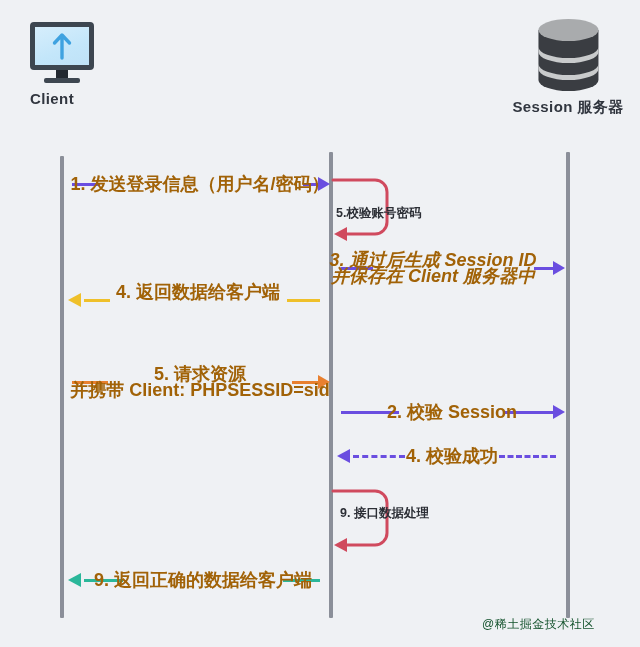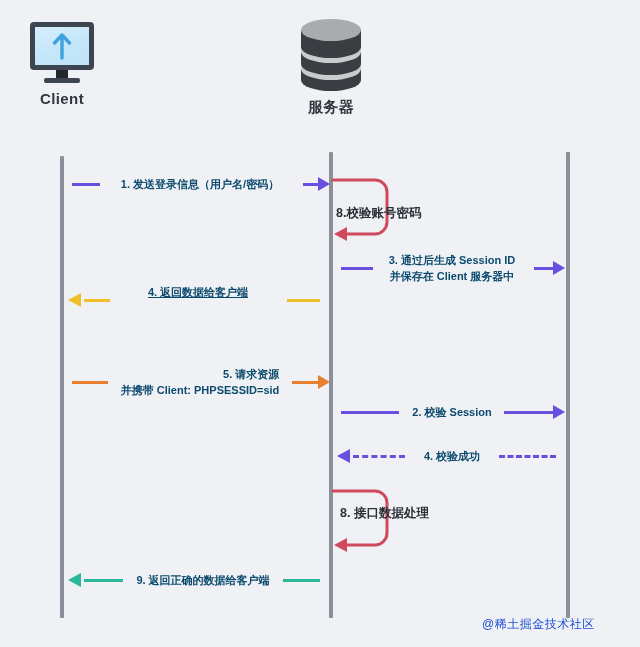--- a/index.html
+++ b/index.html
@@ -16,21 +16,21 @@
   }
   #diagram {
     position: relative;
     width: 640px;
     height: 647px;
   }
 
   
   .participant {
     position: absolute;
-    text-align: center;
+    text-align: left;
     transform: translateX(-50%);
   }
   .participant-label {
     font-size: 15px;
     font-weight: bold;
     color: #31363f;
     letter-spacing: 0.4px;
     white-space: nowrap;
     margin-top: 6px;
   }
@@ -100,23 +100,23 @@
     border-top: 3px dashed #6a4ee0;
     background: none !important;
   }
   .arrowhead {
     position: absolute;
     width: 0; height: 0;
   }
   .msg-text {
     position: absolute;
     text-align: center;
-    font-size: 11px;
+    font-size: 18px;
     font-weight: bold;
-    color: #0c4a6e;
+    color: #a16207;
     line-height: 16px;
     white-space: nowrap;
     transform: translateX(-50%);
   }
   .msg-text .l2 { display: block; }
 
   
   .selfloop {
     position: absolute;
   }
@@ -125,21 +125,21 @@
     font-size: 12.5px;
     font-weight: bold;
     color: #2c2f36;
     white-space: nowrap;
   }
 
   
   .watermark {
     position: absolute;
     font-size: 12px;
-    color: #1d4ed8;
+    color: #14532d;
     letter-spacing: 0.5px;
     white-space: nowrap;
   }
 </style>
 </head>
 <body>
 
 <div id="diagram">
 
   <div class="participant" style="left:62px; top:22px;">
@@ -147,32 +147,32 @@
       <div class="monitor-body"></div>
       <div class="monitor-neck"></div>
       <div class="monitor-base"></div>
       <svg class="monitor-arrow" viewBox="0 0 20 30">
         <path d="M10 28 L10 6 M2.5 13 L10 5 L17.5 13" stroke="#3fa2e0" stroke-width="3.4" fill="none" stroke-linecap="round" stroke-linejoin="round"></path>
       </svg>
     </div>
     <div class="participant-label">Client</div>
   </div>
 
-  <div class="participant" style="left:331px; top:18px;">
+
+  <div class="participant" style="left:568px; top:18px;">
     <div class="db">
       <svg width="68" height="74" viewBox="0 0 68 74">
         <path d="M4 12 L4 62 A30 11 0 0 0 64 62 L64 12 Z" fill="#3a3d42"></path>
         <ellipse cx="34" cy="12" rx="30" ry="11" fill="#a9abad"></ellipse>
         <path d="M4 29 A30 11 0 0 0 64 29 L64 34 A30 11 0 0 1 4 34 Z" fill="#c9cbcc"></path>
         <path d="M4 46 A30 11 0 0 0 64 46 L64 51 A30 11 0 0 1 4 51 Z" fill="#c9cbcc"></path>
       </svg>
     </div>
-    <div class="participant-label">服务器</div>
-  </div>
-
+    <div class="participant-label">Session 服务器</div>
+  </div>
 
   <div class="lifeline" style="left:62px;  top:156px; height:462px;"></div>
   <div class="lifeline" style="left:331px; top:152px; height:466px;"></div>
   <div class="lifeline" style="left:568px; top:152px; height:466px;"></div>
 
   <div class="msg">
     <div class="msg-line" style="left:72px; top:183px; width:28px; background:#6a4ee0;"></div>
     <div class="msg-line" style="left:303px; top:183px; width:17px; background:#6a4ee0;"></div>
     <div class="arrowhead" style="left:318px; top:177px; border-left:12px solid #6a4ee0; border-top:7px solid transparent; border-bottom:7px solid transparent;"></div>
     <div class="msg-text" style="left:200px; top:176px;">
@@ -180,47 +180,47 @@
     </div>
   </div>
 
   <div class="selfloop" style="left:331px; top:176px;">
     <svg width="70" height="70" viewBox="0 0 70 70">
       <path d="M2 4 L44 4 A12 12 0 0 1 56 16 L56 46 A12 12 0 0 1 44 58 L14 58" stroke="#d04a5e" stroke-width="3" fill="none" stroke-linecap="round"></path>
       <path d="M16 51 L3 58 L16 65 Z" fill="#d04a5e"></path>
     </svg>
   </div>
   <div class="selfloop-text" style="left:336px; top:205px;">
-    <span>8.校验账号密码</span>
+    <span>5.校验账号密码</span>
   </div>
 
   <div class="msg">
     <div class="msg-line" style="left:341px; top:267px; width:32px; background:#6a4ee0;"></div>
     <div class="msg-line" style="left:534px; top:267px; width:21px; background:#6a4ee0;"></div>
     <div class="arrowhead" style="left:553px; top:261px; border-left:12px solid #6a4ee0; border-top:7px solid transparent; border-bottom:7px solid transparent;"></div>
-    <div class="msg-text" style="left:452px; top:252px;">
+    <div class="msg-text" style="left:433px; top:252px;font-style:italic;">
       <span>3. 通过后生成 Session ID</span>
       <span class="l2">并保存在 Client 服务器中</span>
     </div>
   </div>
 
   <div class="msg">
     <div class="msg-line" style="left:84px; top:299px; width:26px; background:#efc02a;"></div>
     <div class="msg-line" style="left:287px; top:299px; width:33px; background:#efc02a;"></div>
     <div class="arrowhead" style="left:68px; top:293px; border-right:13px solid #efc02a; border-top:7px solid transparent; border-bottom:7px solid transparent;"></div>
-    <div class="msg-text" style="left:198px; top:284px;text-decoration:underline;">
+    <div class="msg-text" style="left:198px; top:284px;">
       <span>4. 返回数据给客户端</span>
     </div>
   </div>
 
   <div class="msg">
     <div class="msg-line" style="left:72px; top:381px; width:36px; background:#e8802f;"></div>
     <div class="msg-line" style="left:292px; top:381px; width:28px; background:#e8802f;"></div>
     <div class="arrowhead" style="left:318px; top:375px; border-left:12px solid #e8802f; border-top:7px solid transparent; border-bottom:7px solid transparent;"></div>
-    <div class="msg-text" style="left:200px; top:366px;text-align:right;">
+    <div class="msg-text" style="left:200px; top:366px;">
       <span>5. 请求资源</span>
       <span class="l2">并携带 Client: PHPSESSID=sid</span>
     </div>
   </div>
 
   <div class="msg">
     <div class="msg-line" style="left:341px; top:411px; width:58px; background:#6a4ee0;"></div>
     <div class="msg-line" style="left:504px; top:411px; width:51px; background:#6a4ee0;"></div>
     <div class="arrowhead" style="left:553px; top:405px; border-left:12px solid #6a4ee0; border-top:7px solid transparent; border-bottom:7px solid transparent;"></div>
     <div class="msg-text" style="left:452px; top:404px;">
@@ -237,21 +237,21 @@
     </div>
   </div>
 
   <div class="selfloop" style="left:331px; top:487px;">
     <svg width="70" height="70" viewBox="0 0 70 70">
       <path d="M2 4 L44 4 A12 12 0 0 1 56 16 L56 46 A12 12 0 0 1 44 58 L14 58" stroke="#d04a5e" stroke-width="3" fill="none" stroke-linecap="round"></path>
       <path d="M16 51 L3 58 L16 65 Z" fill="#d04a5e"></path>
     </svg>
   </div>
   <div class="selfloop-text" style="left:340px; top:505px;">
-    <span>8. 接口数据处理</span>
+    <span>9. 接口数据处理</span>
   </div>
 
   <div class="msg">
     <div class="msg-line" style="left:84px; top:579px; width:39px; background:#2bb79a;"></div>
     <div class="msg-line" style="left:283px; top:579px; width:37px; background:#2bb79a;"></div>
     <div class="arrowhead" style="left:68px; top:573px; border-right:13px solid #2bb79a; border-top:7px solid transparent; border-bottom:7px solid transparent;"></div>
     <div class="msg-text" style="left:203px; top:572px;">
       <span>9. 返回正确的数据给客户端</span>
     </div>
   </div>

